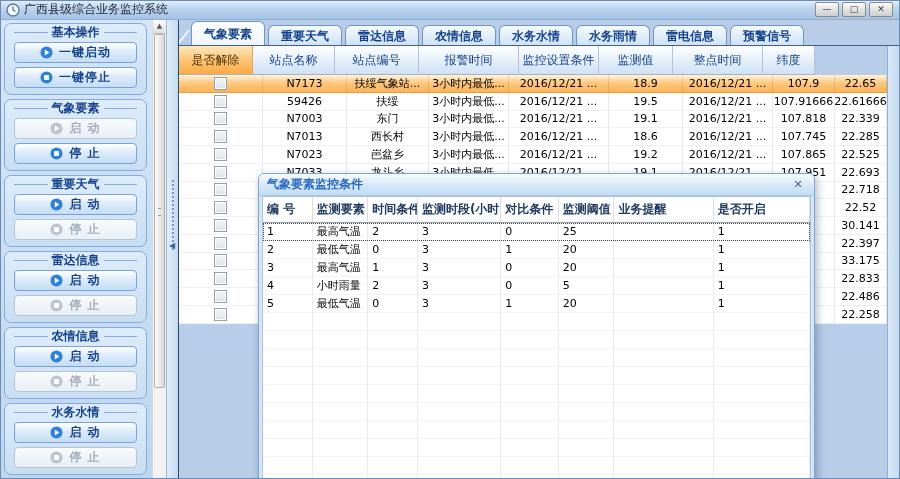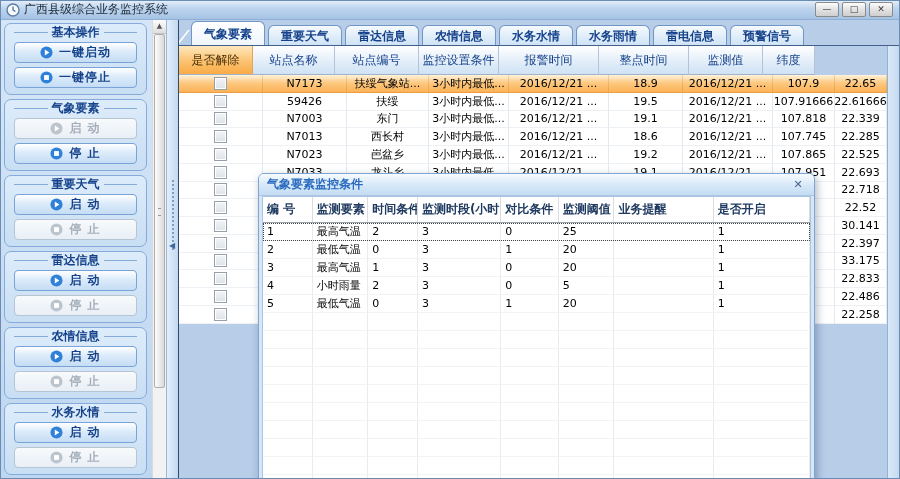--- a/index.html
+++ b/index.html
@@ -318,24 +318,24 @@
         <div class="tab">水务水情</div>
         <div class="tab">水务雨情</div>
         <div class="tab">雷电信息</div>
         <div class="tab">预警信号</div>
       </div>
     <div class="table-area">
       <div class="thead">
           <div class="hcell hl" style="width: 74px;">是否解除</div>
           <div class="hcell" style="width: 82px;">站点名称</div>
           <div class="hcell" style="width: 84px;">站点编号</div>
+          <div class="hcell" style="width: 100px;">报警时间</div>
           <div class="hcell" style="width: 80px;">监控设置条件</div>
-          <div class="hcell" style="width: 100px;">报警时间</div>
+          <div class="hcell" style="width: 74px;">监测值</div>
           <div class="hcell" style="width: 90px;">整点时间</div>
-          <div class="hcell" style="width: 74px;">监测值</div>
           <div class="hcell" style="width: 52px;">纬度</div>
         </div>
       <div class="tbody">
           <div class="trow sel">
             <div class="tcell" style="width: 84px;">
               <span class="cb"></span>
             </div>
             <div class="tcell" style="width: 84px;">N7173</div>
             <div class="tcell" style="width: 82px;">扶绥气象站...</div>
             <div class="tcell" style="width: 80px;">3小时内最低...</div>

